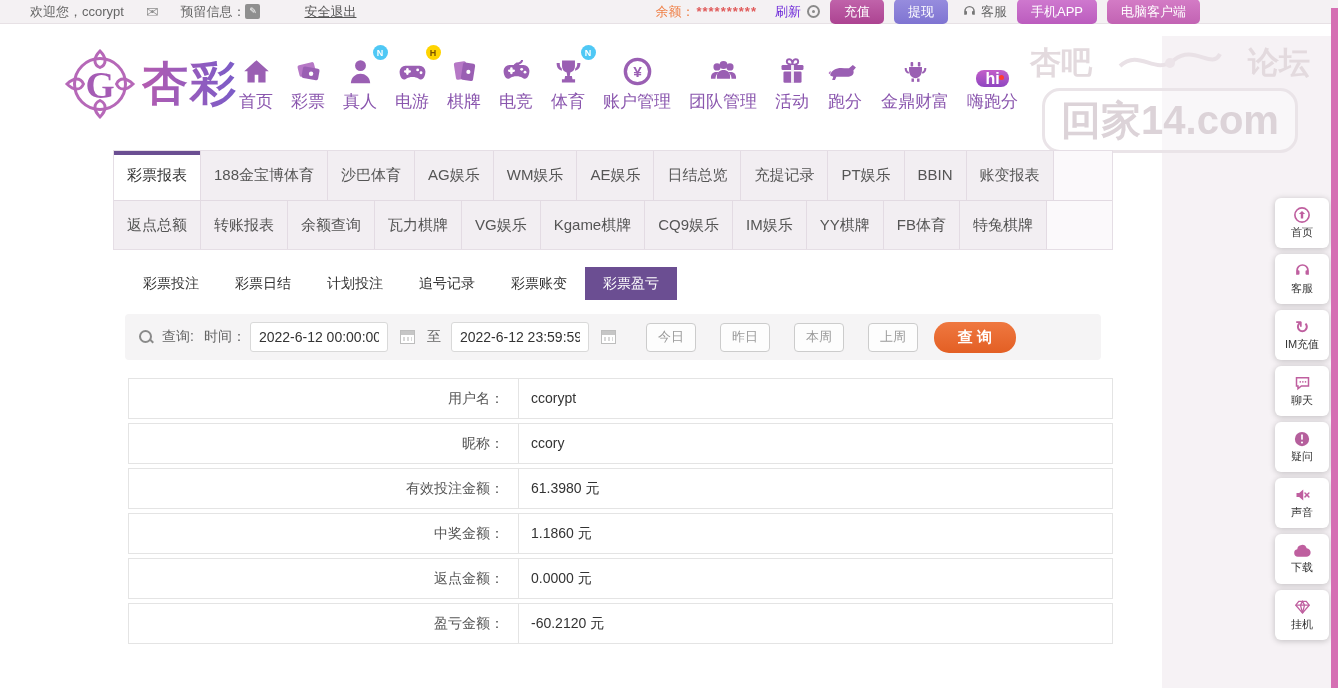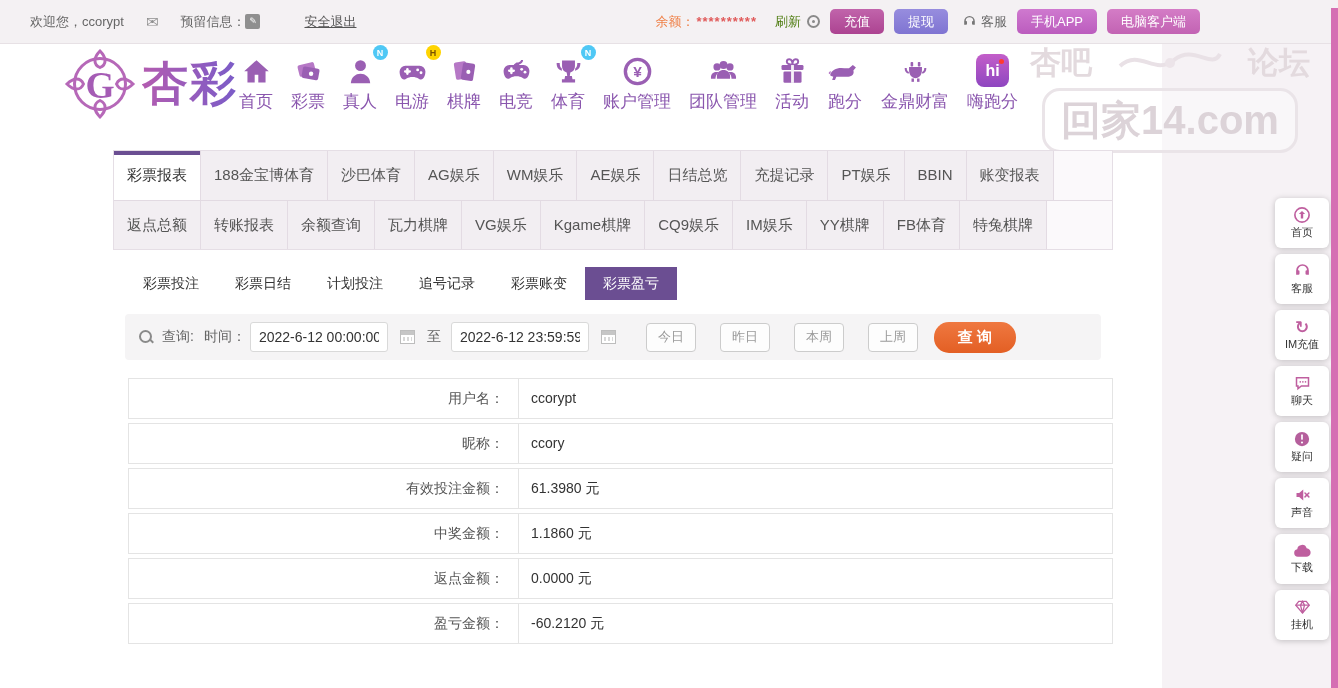--- a/index.html
+++ b/index.html
@@ -1,32 +1,32 @@
 <!DOCTYPE html>
 <html><head>
 <meta charset="utf-8">
 <style>
   * { margin:0; padding:0; box-sizing:border-box; }
   html,body { width:1338px; height:688px; }
   body { font-family:"Liberation Sans","DejaVu Sans",sans-serif; background:#fff; }
   .screen { position:relative; width:1338px; height:688px; background:#fff; overflow:hidden; }
 
   
-  .topbar { position:absolute; top:0; left:0; right:0; height:44px; background:#f4f1f3;
+  .topbar { position:absolute; top:0; left:0; right:0; height:24px; background:#f4f1f3;
             border-bottom:1px solid #e7e1e5; display:flex; align-items:center;
             padding:0 138px 0 30px; font-size:13px; color:#666; z-index:30; }
   .topbar .gap { width:22px; }
   .topbar .spacer { flex:1; }
   .env-ico { color:#8f8f8f; font-size:15px; line-height:1; }
   .edit-ico { display:inline-block; width:15px; height:15px; background:#8f8f8f; border-radius:2px;
               color:#fff; font-size:9px; line-height:15px; text-align:center; }
   .logout { color:#555; text-decoration:underline; cursor:pointer; }
   .bal-label { color:#ef7f45; }
   .bal-stars { color:#e05a5a; letter-spacing:1px; font-weight:bold; margin-left:2px; }
-  .refresh { margin-left:18px; color:#4d7c0f; cursor:pointer; }
+  .refresh { margin-left:18px; color:#6d28d9; cursor:pointer; }
   .eye-ico { position:relative; display:inline-block; width:13px; height:13px; border:2px solid #8a8a8a;
              border-radius:50%; margin-left:6px; vertical-align:-2px; cursor:pointer; }
   .eye-ico::after { content:""; position:absolute; left:3px; top:3px; width:3px; height:3px;
                     border-radius:50%; background:#8a8a8a; }
   .pill { height:25px; border:none; border-radius:5px; color:#fff; font-size:13px; padding:0 14px;
           display:inline-flex; align-items:center; justify-content:center; cursor:pointer; margin-left:10px;
           font-family:inherit; }
   .pill.deposit { background:linear-gradient(180deg,#c164ab,#ac4391); }
   .pill.withdraw { background:linear-gradient(180deg,#978dde,#7f74d2); }
   .pill.app { background:linear-gradient(180deg,#cf79cf,#bb5cbe); }
@@ -41,21 +41,21 @@
                background:linear-gradient(90deg,#b35cb0,#7a5cc8); -webkit-background-clip:text;
                background-clip:text; color:#9a55b5; -webkit-text-fill-color:transparent; letter-spacing:2px; }
   .nav { position:absolute; left:230px; top:15px; display:flex; align-items:flex-end; }
   .nav-item { display:flex; flex-direction:column; align-items:center; margin:0 9px; cursor:pointer; }
   .nav-ico-wrap { position:relative; height:36px; display:flex; align-items:flex-end; }
   .nav-label { font-size:17px; color:#8a56ae; margin-top:3px; white-space:nowrap; }
   .badge { position:absolute; top:-6px; right:-12px; width:15px; height:15px; border-radius:50%;
            font-size:9px; font-weight:bold; display:flex; align-items:center; justify-content:center; }
   .badge.n { background:#4fc8f5; color:#fff; }
   .badge.h { background:#ffd400; color:#7a5200; }
-  .hi-app { width:33px; height:33px; border-radius:8px; background:linear-gradient(180deg,#c35ec9,#8e46c0);
+  .hi-app { width:33px; height:17px; border-radius:8px; background:linear-gradient(180deg,#c35ec9,#8e46c0);
             color:#fff; font-weight:bold; font-size:16px; display:flex; align-items:center;
             justify-content:center; position:relative; }
   .hi-app::after { content:""; position:absolute; top:5px; right:5px; width:5px; height:5px;
                    border-radius:50%; background:#ff3b30; }
 
   
   .watermark { position:absolute; right:22px; top:6px; width:292px; text-align:center; z-index:1;
                pointer-events:none; }
   .wm-row { display:flex; align-items:center; justify-content:space-between; padding:0 6px; }
   .wm-word { font-size:31px; font-weight:bold; color:#e3dade; }

